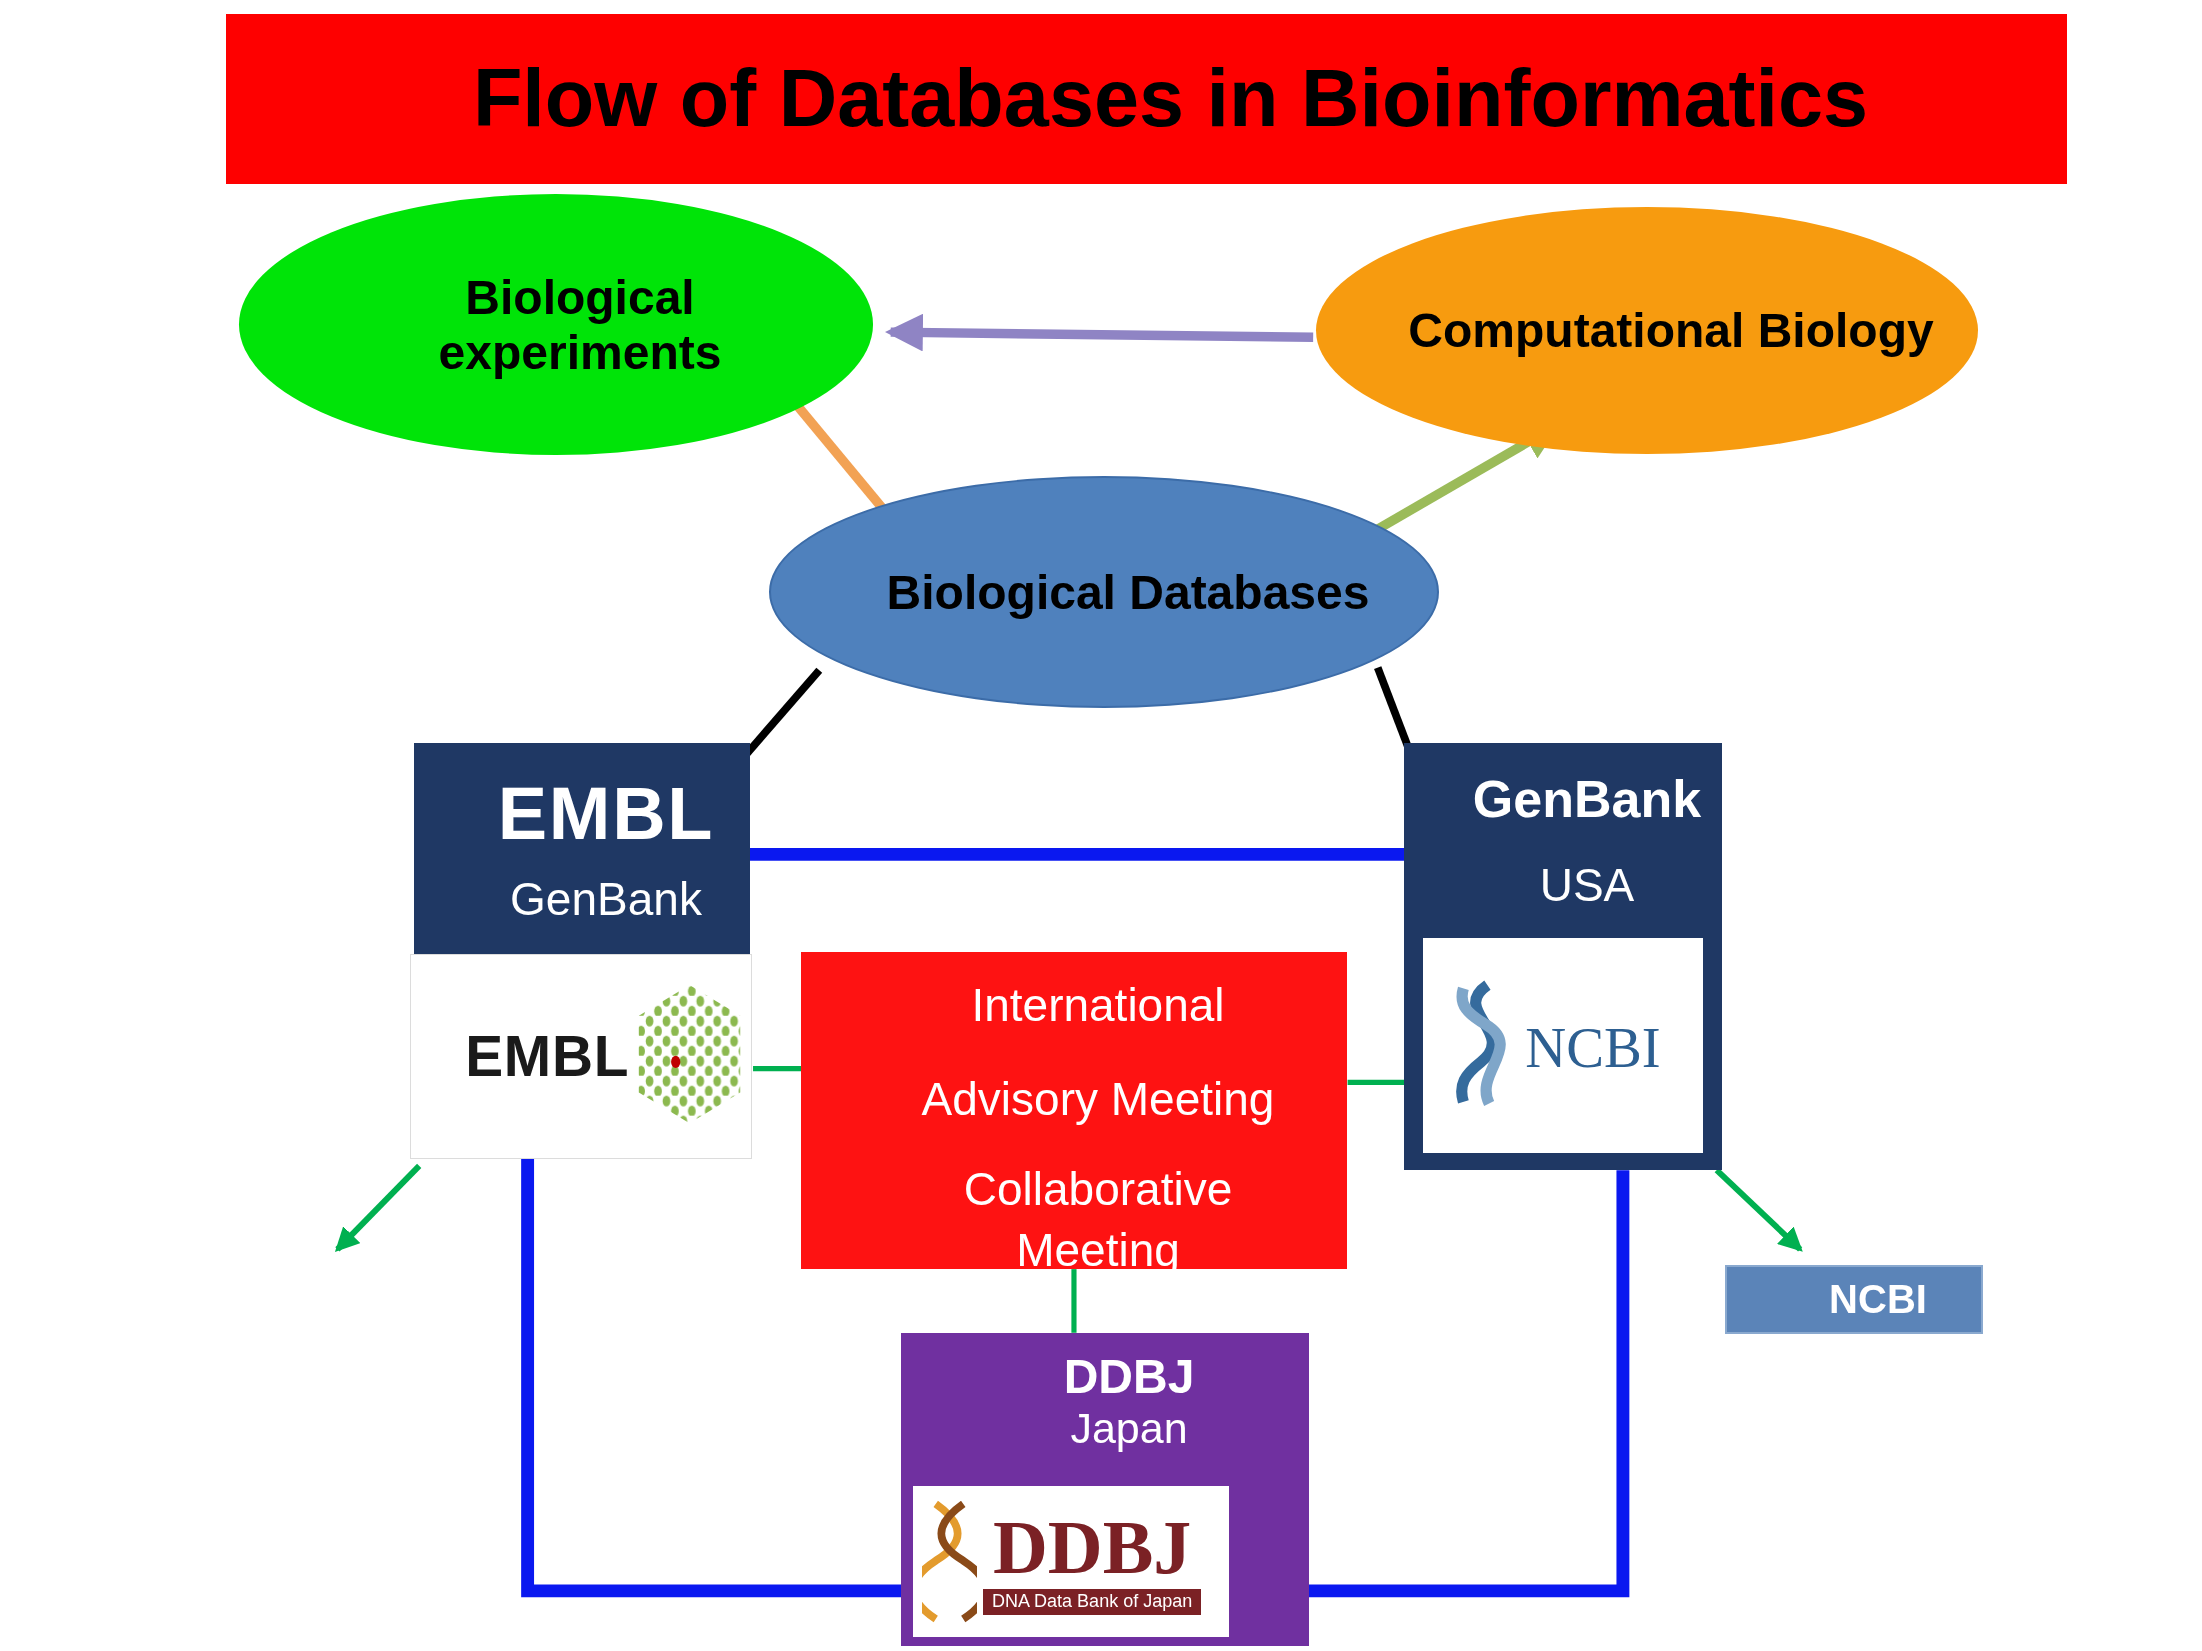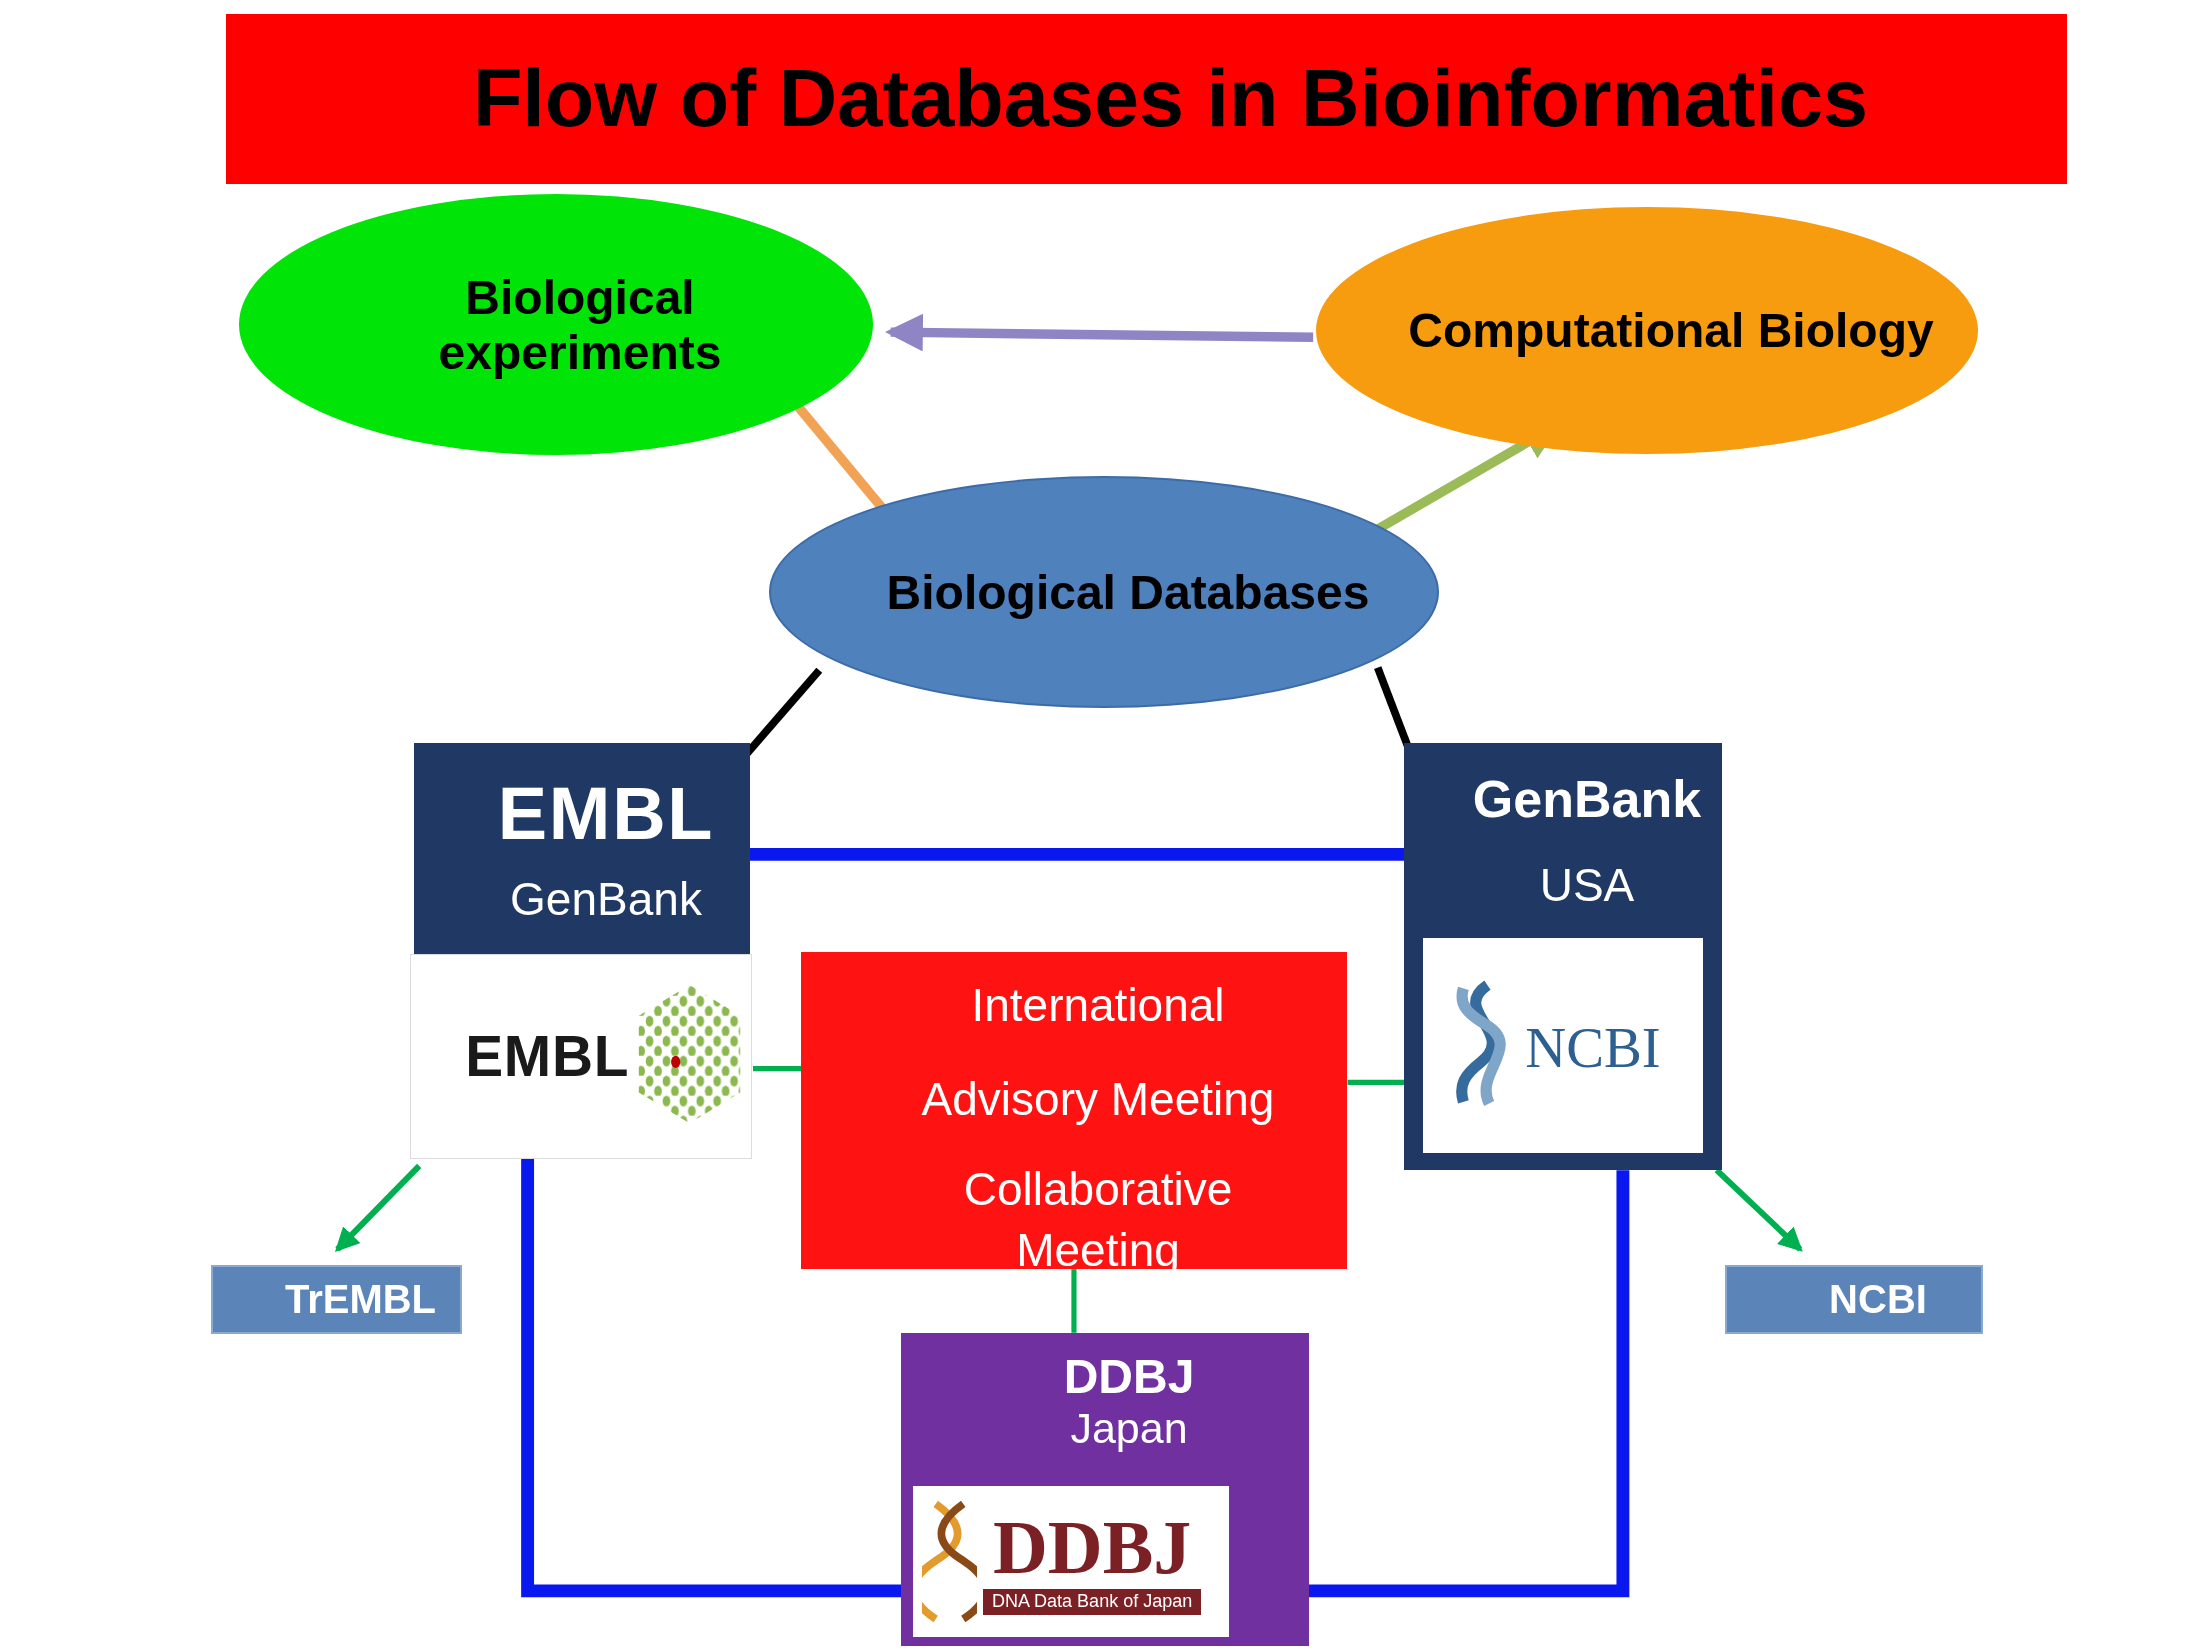--- a/index.html
+++ b/index.html
@@ -159,21 +159,18 @@
         <path d="M16,8 C50,32 50,54 16,74 C-18,96 -18,120 16,142" stroke="#e39b2d" stroke-width="9" fill="none"></path>
         <path d="M48,8 C14,32 14,54 48,74 C82,96 82,120 48,142" stroke="#8a4a18" stroke-width="9" fill="none"></path>
       </svg>
       <div class="ddbj-logo-right">
         <div class="ddbj-logo-text">DDBJ</div>
         <div class="ddbj-logo-caption">DNA Data Bank of Japan</div>
       </div>
     </div>
   </div>
 
-  <div class="node out-box trembl-box">
-    <span>TrEMBL</span>
-  </div>
   <div class="node out-box nrdb-box">
     <span>NCBI</span>
   </div>
 
 </div>
 
 
 </body></html>

